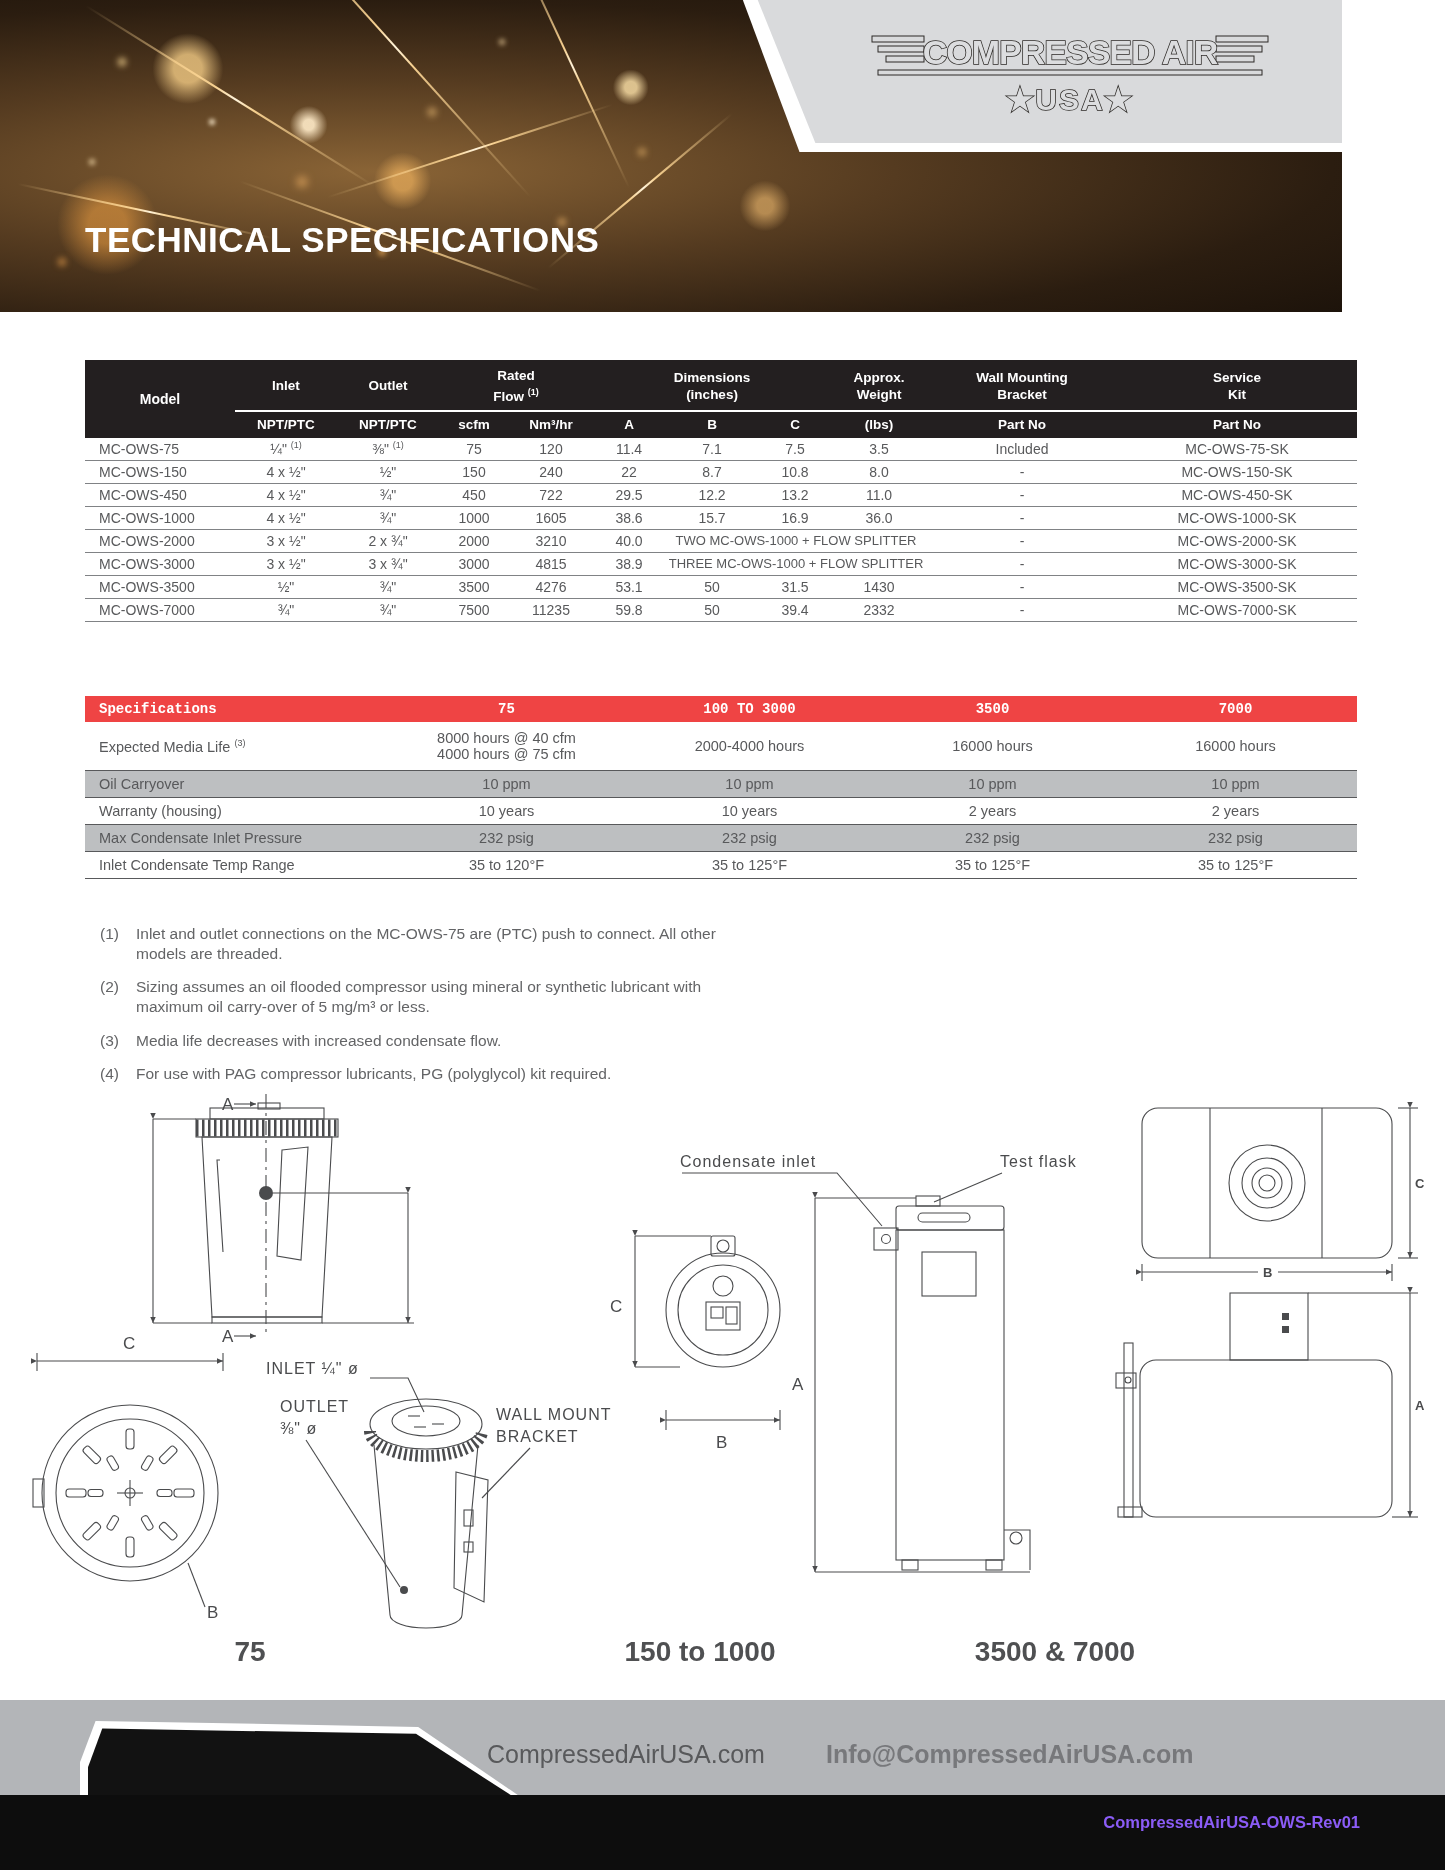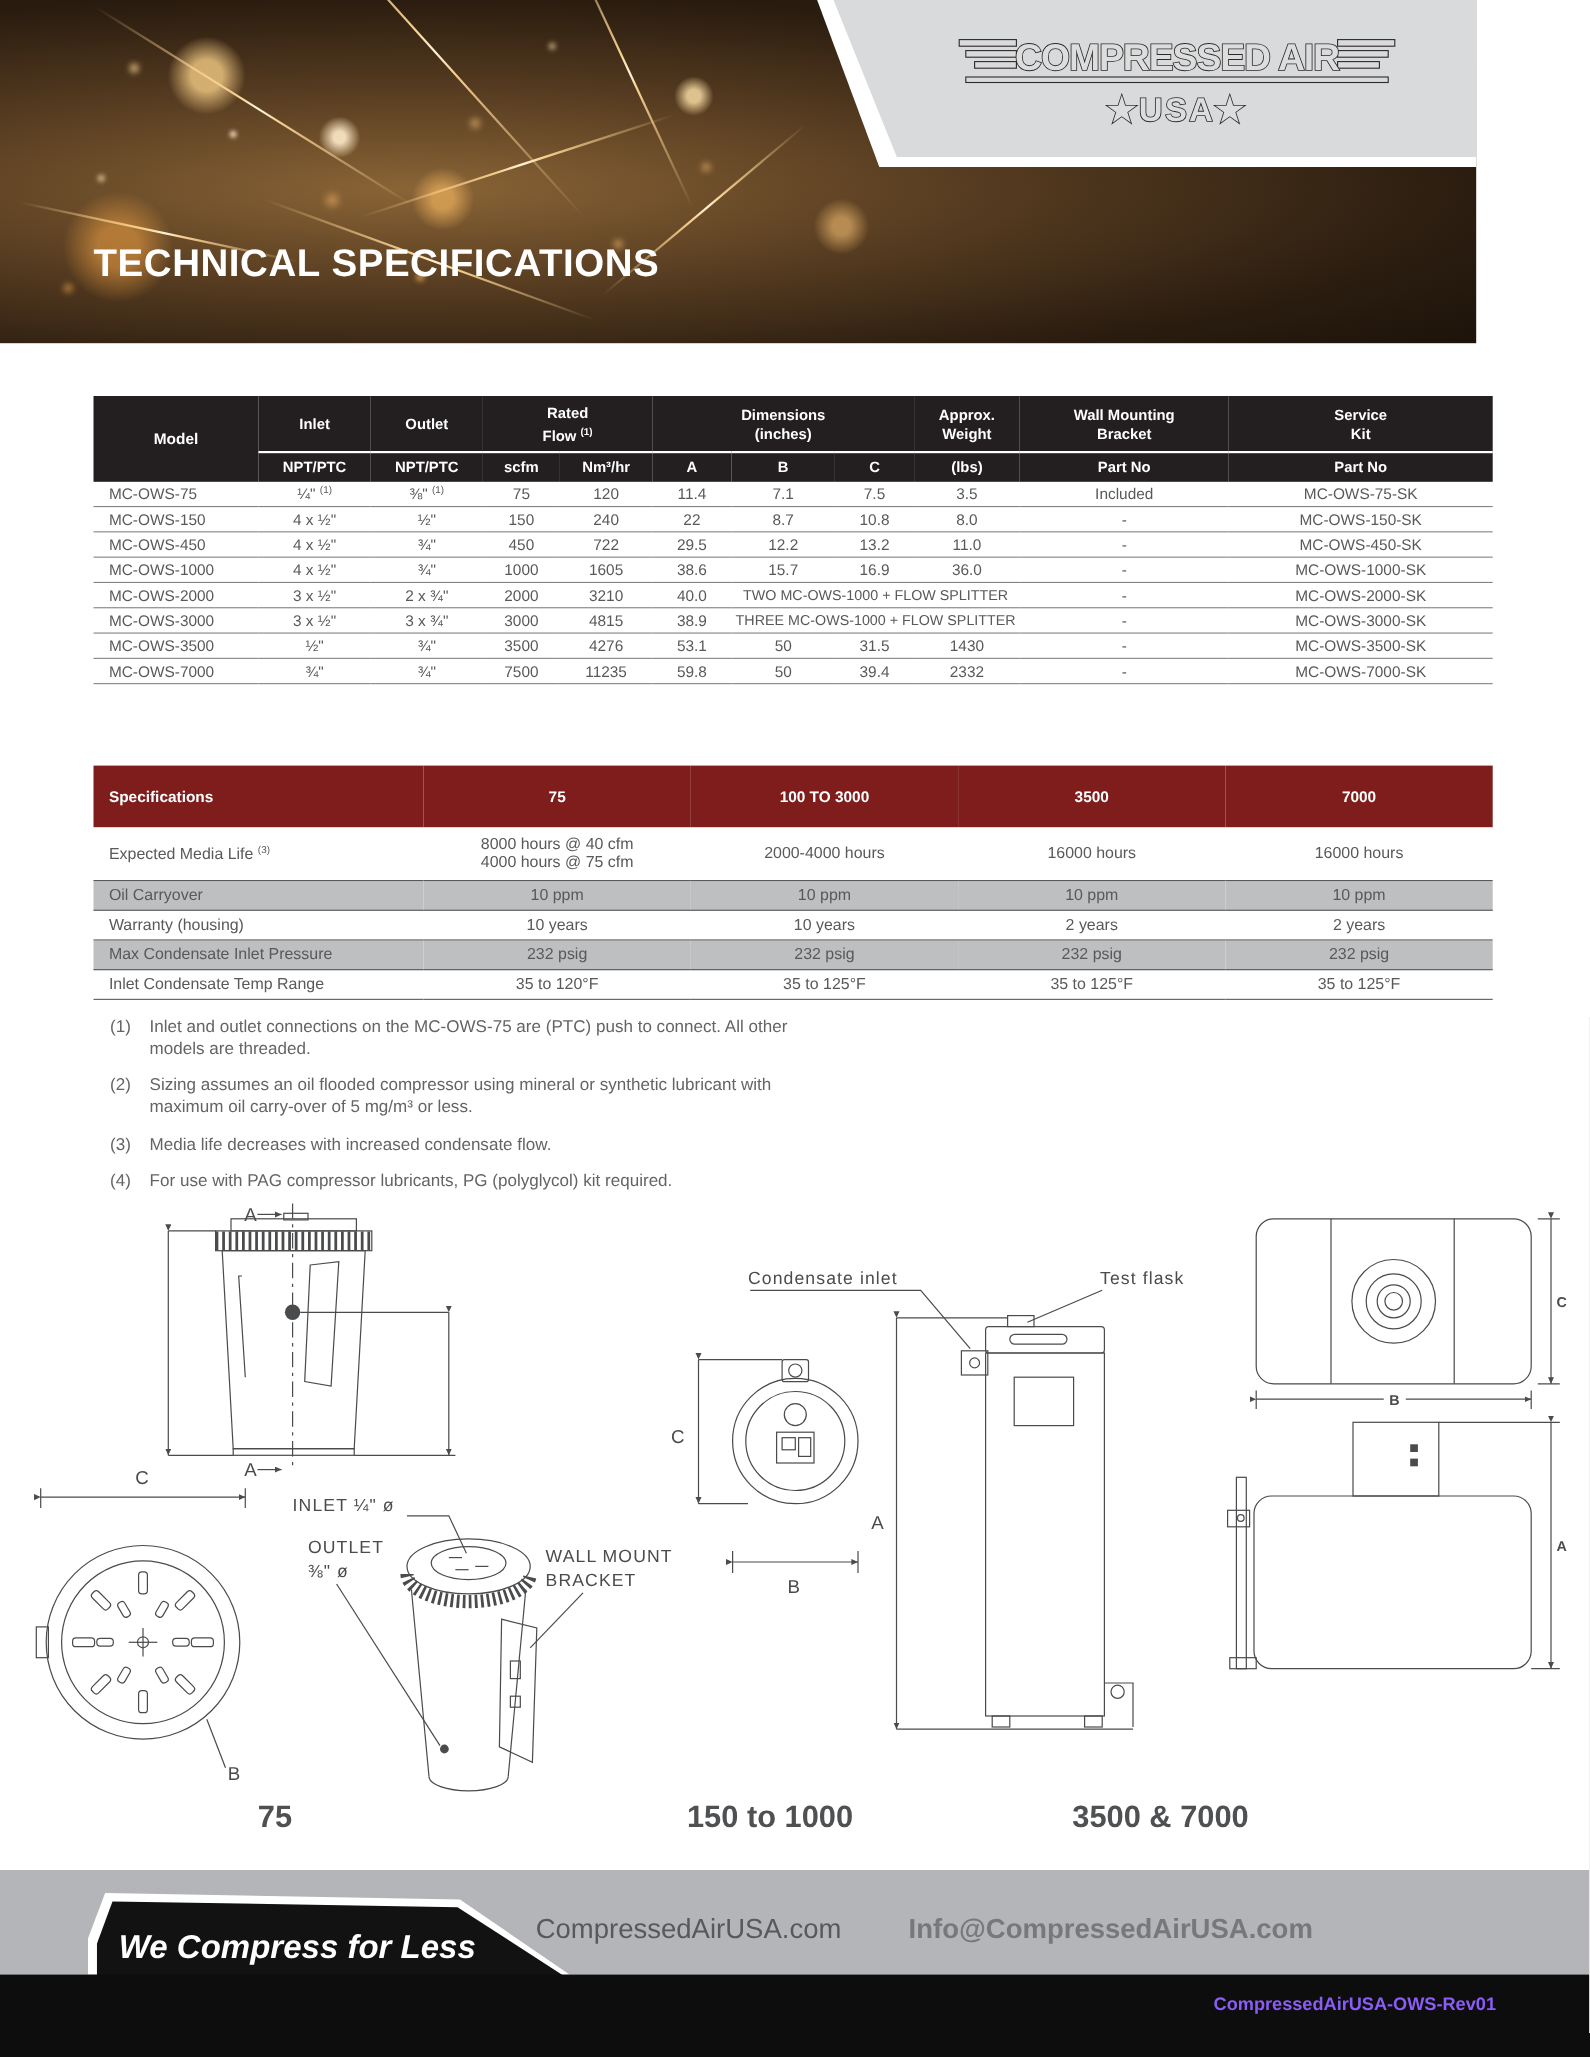--- a/index.html
+++ b/index.html
@@ -50,21 +50,21 @@
   .t1 .model-h{text-align:center;vertical-align:middle;font-size:14px;}
   .t1 tbody td{height:22px;text-align:center;font-size:14px;color:#58595b;
       border-bottom:1px solid #808285;padding:0 2px;}
   .t1 tbody td.model{text-align:left;padding-left:14px;}
   .t1 tbody td.merged{font-size:13px;}
   .t1 sup.fs{font-size:9px;}
 
   
   .t2{position:absolute;left:85px;top:696px;width:1272px;}
   .t2 table{width:100%;border-collapse:collapse;table-layout:fixed;}
-  .t2 thead th{background:#7f1d1d;color:#ffffff;font-size:14px;font-weight:bold;height:26px;padding:15px 4px;}
+  .t2 thead th{background:#ef4444;color:#ffffff;font-size:14px;font-weight:bold;height:26px;padding:0 4px;font-family:Liberation Mono, monospace;}
   .t2 thead th.lab{text-align:left;padding-left:14px;}
   .t2 tbody td{text-align:center;font-size:14.5px;color:#58595b;border-bottom:1px solid #58595b;height:26px;padding:0 4px;}
   .t2 tbody td.lab{text-align:left;padding-left:14px;}
   .t2 tr.gray td{background:#bdbfc1;}
   .t2 tr.media td{height:48px;}
   .t2 sup.fs{font-size:9px;}
 
   
   .fnotes{position:absolute;left:100px;top:924px;width:660px;color:#636466;font-size:15.5px;line-height:1.3;}
   .fn{position:relative;padding-left:36px;margin-bottom:13px;}
@@ -539,18 +539,17 @@
   <div class="cap" style="left:150px;top:1636px;width:200px">75</div>
   <div class="cap" style="left:580px;top:1636px;width:240px">150 to 1000</div>
   <div class="cap" style="left:930px;top:1636px;width:250px">3500 &amp; 7000</div>
 
   <div class="band-gray"></div>
   <div class="site">CompressedAirUSA.com</div>
   <div class="email">Info@CompressedAirUSA.com</div>
   <div class="ribbon">
     <div class="white"></div>
     <div class="black"></div>
-    <div class="slogan">We Compress for Less</div>
   </div>
   <div class="band-black"></div>
   <div class="rev">CompressedAirUSA-OWS-Rev01</div>
 
 </div>
 
 </body></html>

